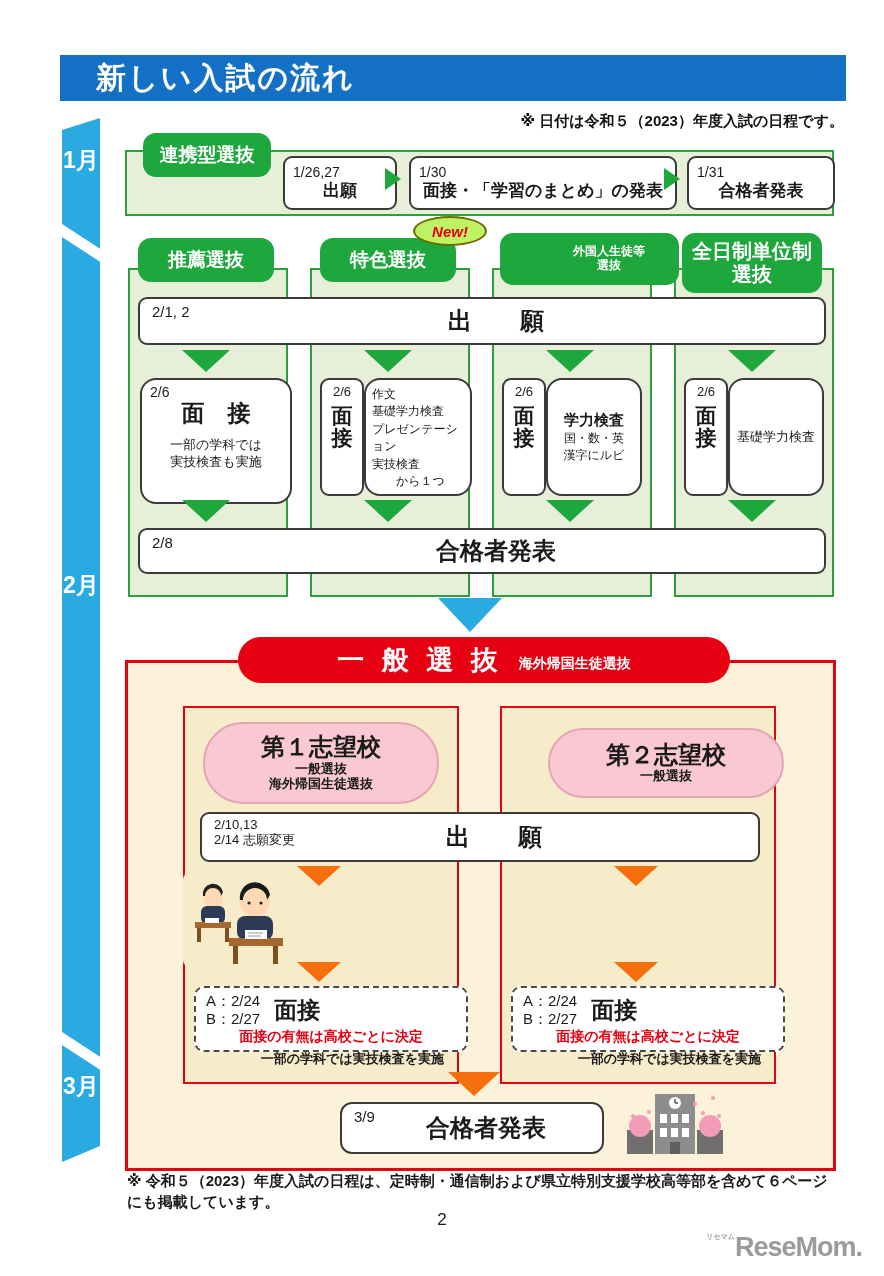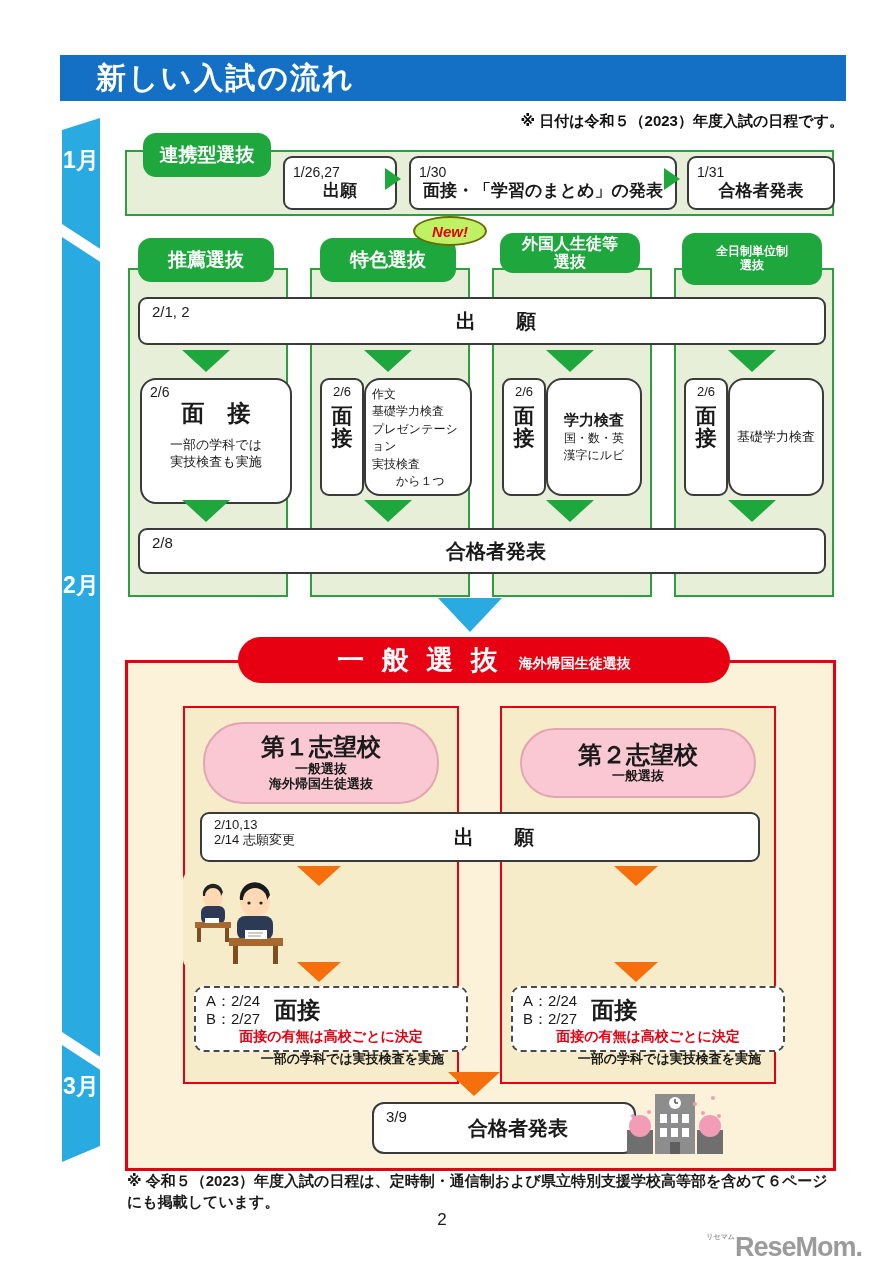--- a/index.html
+++ b/index.html
@@ -31,21 +31,21 @@
   .jan-step { display:flex; flex-direction:column; justify-content:center; padding:2px 8px; }
   .jan-date { font-size:14px; line-height:1.1; }
   .jan-label { font-size:17px; font-weight:bold; text-align:center; line-height:1.2; }
   .arr-right { width:0; height:0; border-top:11px solid transparent; border-bottom:11px solid transparent; border-left:16px solid #1ea73c; }
 
   
   .col { background:#e7efd9; border:2px solid #2f9e41; }
   .arr-down-green { width:0; height:0; border-left:24px solid transparent; border-right:24px solid transparent; border-top:22px solid #1ea73c; }
   .span-bar { display:flex; align-items:center; }
   .bar-date { font-size:15px; padding-left:12px; line-height:1.15; align-self:flex-start; padding-top:4px; }
-  .bar-label { position:absolute; left:0; right:0; text-align:center; font-size:20px; font-weight:bold;padding-left:28px; }
+  .bar-label { position:absolute; left:0; right:0; text-align:center; font-size:24px; font-weight:bold;padding-left:28px; }
   .round-box { background:#fff; border:2px solid #3a3a3a; border-radius:16px; }
   .vbox { background:#fff; border:2px solid #3a3a3a; border-radius:9px; display:flex; flex-direction:column; align-items:center; padding-top:4px; }
   .vbox .d { font-size:13px; }
   .vbox .v { font-size:21px; font-weight:bold; line-height:1.05; margin-top:6px; text-align:center; }
   .newbadge { background:#bef264; border:2px solid #6b6b00; border-radius:50%; color:#e60012;
     font-weight:bold; font-style:italic; font-size:15px; display:flex; align-items:center; justify-content:center; }
 
   
   .arr-down-blue { width:0; height:0; border-left:32px solid transparent; border-right:32px solid transparent; border-top:34px solid #29abe2; }
 
@@ -109,23 +109,23 @@
     <div class="jan-label">合格者発表</div>
   </div>
 
   <div class="abs col" style="left:128px; top:268px; width:156px; height:325px;"></div>
   <div class="abs col" style="left:310px; top:268px; width:156px; height:325px;"></div>
   <div class="abs col" style="left:492px; top:268px; width:156px; height:325px;"></div>
   <div class="abs col" style="left:674px; top:268px; width:156px; height:325px;"></div>
 
   <div class="abs green-tab" style="left:320px; top:238px; width:136px; height:44px; font-size:19px;">特色選抜</div>
   <div class="abs green-tab" style="left:138px; top:238px; width:136px; height:44px; font-size:19px;">推薦選抜</div>
-  <div class="abs green-tab pre" style="left:500px; top:233px; width:140px; height:40px; font-size:16px;">外国人生徒等
+  <div class="abs green-tab pre" style="left:500px; top:233px; width:140px; height:52px; font-size:12px;padding-left:39px;">外国人生徒等
 選抜</div>
-  <div class="abs green-tab pre" style="left:682px; top:233px; width:140px; height:52px; font-size:12px;">全日制単位制
+  <div class="abs green-tab pre" style="left:682px; top:233px; width:140px; height:60px; font-size:20px;">全日制単位制
 選抜</div>
   <div class="abs newbadge" style="left:413px; top:216px; width:70px; height:26px;">New!</div>
 
   <div class="abs wbox span-bar" style="left:138px; top:297px; width:684px; height:44px;">
     <div class="bar-date">2/1, 2</div>
     <div class="bar-label">出　　願</div>
   </div>
 
   <div class="abs arr-down-green" style="left:182px; top:350px;"></div>
   <div class="abs arr-down-green" style="left:364px; top:350px;"></div>
@@ -187,21 +187,21 @@
   </div>
 
   <div class="abs sub-box" style="left:183px; top:706px; width:272px; height:374px;"></div>
   <div class="abs sub-box" style="left:500px; top:706px; width:272px; height:374px;"></div>
 
   <div class="abs pink-oval" style="left:203px; top:722px; width:232px; height:78px;">
     <div class="tt">第１志望校</div>
     <div class="ss pre">一般選抜
 海外帰国生徒選抜</div>
   </div>
-  <div class="abs pink-oval" style="left:520px; top:728px; width:232px; height:66px;">
+  <div class="abs pink-oval" style="left:548px; top:728px; width:232px; height:66px;">
     <div class="tt">第２志望校</div>
     <div class="ss pre">一般選抜</div>
   </div>
 
   <div class="abs wbox span-bar" style="left:200px; top:812px; width:556px; height:46px;">
     <div class="bar-date pre" style="font-size:13px;">2/10,13
 2/14 志願変更</div>
     <div class="bar-label">出　　願</div>
   </div>
 
@@ -252,21 +252,21 @@
 B：2/27</div>
       <div class="iv-label">面接</div>
     </div>
     <div class="rednote" style="font-size:14px; text-align:center;">面接の有無は高校ごとに決定</div>
   </div>
   <div class="abs subnote" style="left:194px; top:1050px; width:250px;">一部の学科では実技検査を実施</div>
   <div class="abs subnote" style="left:511px; top:1050px; width:250px;">一部の学科では実技検査を実施</div>
 
   <div class="abs arr-down-orange" style="left:448px; top:1072px; border-left-width:26px; border-right-width:26px; border-top-width:24px;"></div>
 
-  <div class="abs wbox span-bar" style="left:372px; top:1102px; width:260px; height:48px; border-radius:12px;align-items:center;">
+  <div class="abs wbox span-bar" style="left:340px; top:1102px; width:260px; height:48px; border-radius:12px;align-items:center;">
     <div class="bar-date" style="font-size:15px;">3/9</div>
     <div class="bar-label">合格者発表</div>
   </div>
 
   <div class="abs" style="left:625px; top:1086px; width:100px; height:76px;">
     <svg width="100" height="76" viewBox="0 0 100 76">
       <rect x="30" y="8" width="40" height="60" fill="#8d8d8d"></rect>
       <circle cx="50" cy="17" r="6" fill="#ffffff"></circle>
       <line x1="50" y1="17" x2="50" y2="13" stroke="#555" stroke-width="1.5"></line>
       <line x1="50" y1="17" x2="53" y2="17" stroke="#555" stroke-width="1.5"></line>

